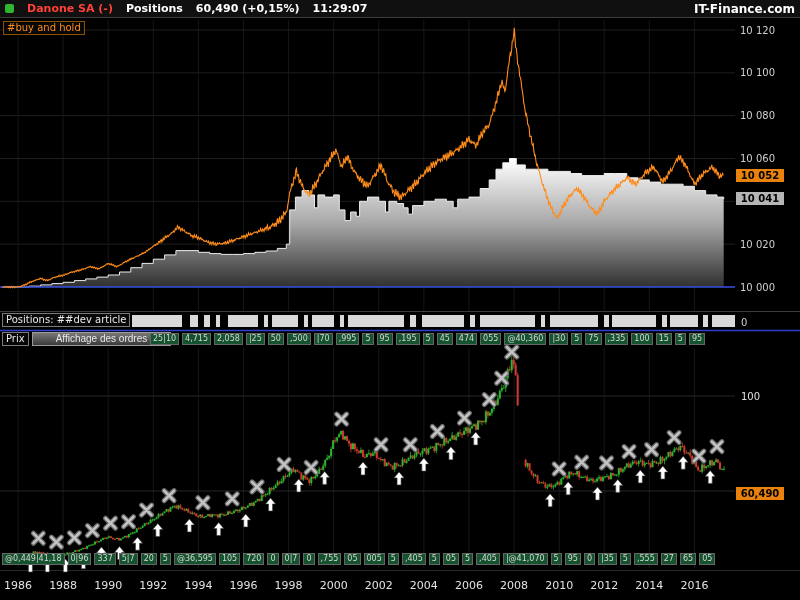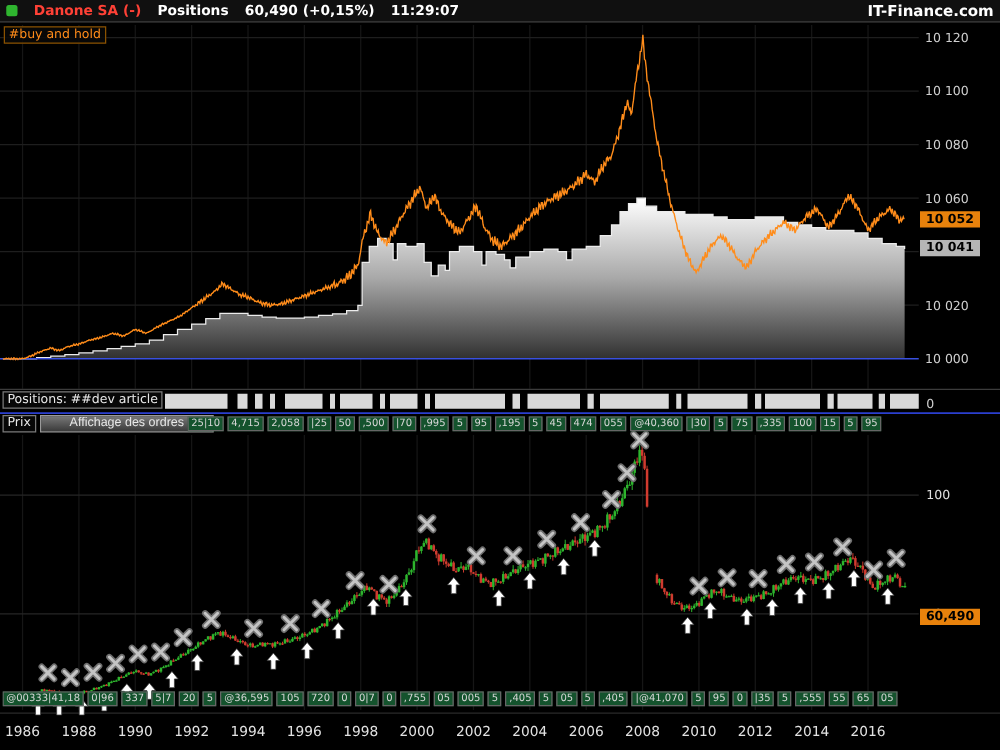--- a/index.html
+++ b/index.html
@@ -990,21 +990,21 @@
       <div class="obox">|30</div>
       <div class="obox">5</div>
       <div class="obox">75</div>
       <div class="obox">,335</div>
       <div class="obox">100</div>
       <div class="obox">15</div>
       <div class="obox">5</div>
       <div class="obox">95</div>
     </div>
   <div class="row" id="orders-bottom">
-      <div class="obox">@00333|41,18</div>
+      <div class="obox">@0,449|41,18</div>
       <div class="obox">0|96</div>
       <div class="obox">337</div>
       <div class="obox">5|7</div>
       <div class="obox">20</div>
       <div class="obox">5</div>
       <div class="obox">@36,595</div>
       <div class="obox">105</div>
       <div class="obox">720</div>
       <div class="obox">0</div>
       <div class="obox">0|7</div>
@@ -1018,21 +1018,21 @@
       <div class="obox">05</div>
       <div class="obox">5</div>
       <div class="obox">,405</div>
       <div class="obox">|@41,070</div>
       <div class="obox">5</div>
       <div class="obox">95</div>
       <div class="obox">0</div>
       <div class="obox">|35</div>
       <div class="obox">5</div>
       <div class="obox">,555</div>
-      <div class="obox">55</div>
+      <div class="obox">27</div>
       <div class="obox">65</div>
       <div class="obox">05</div>
     </div>
 
   <div class="badge orange" id="badge-bh" style="top: 168.633px;">10 052</div>
   <div class="badge gray" id="badge-eq" style="top: 192.192px; text-align: center;">10 041</div>
   <div class="badge orange" id="badge-price" style="top: 487px;">60,490</div>
 </div>
 
 </body></html>

